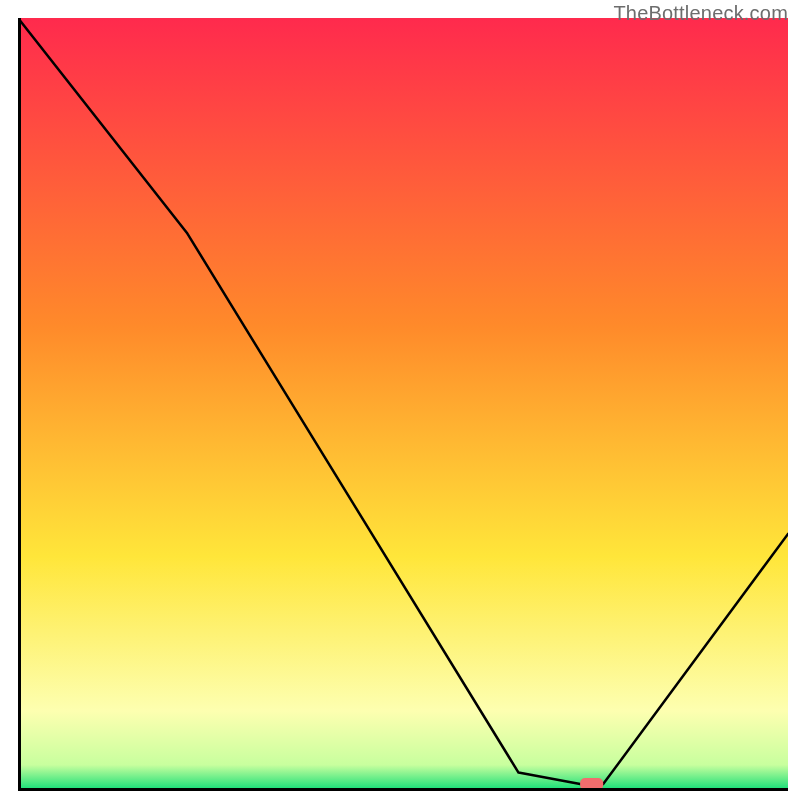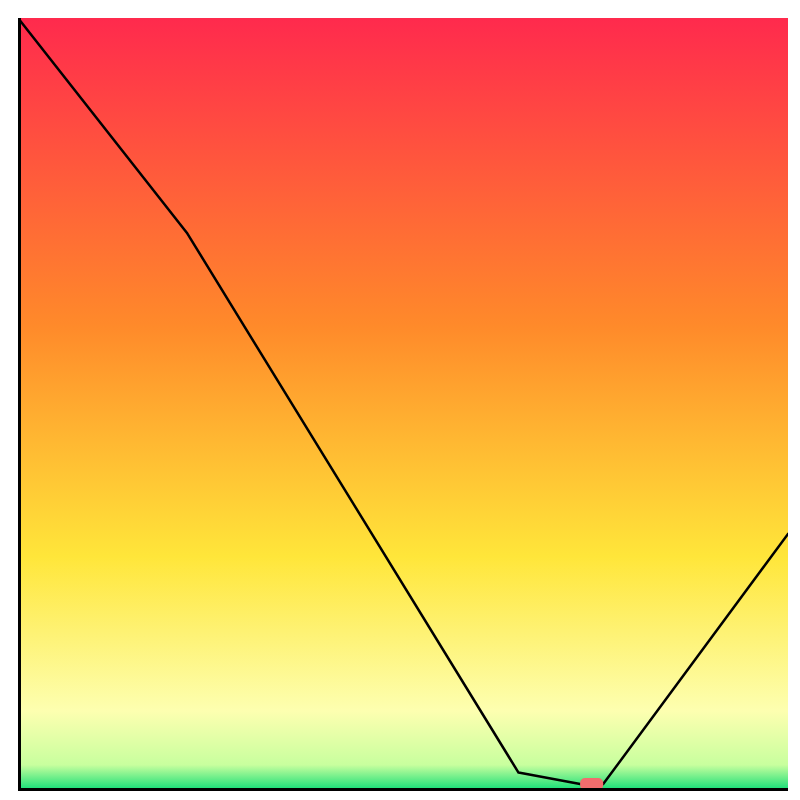--- a/index.html
+++ b/index.html
@@ -80,13 +80,14 @@
     <rect x="0" y="0" width="770" height="770" fill="url(#bg)"></rect>
     <g class="curve">
       <path id="curve-path" d="M0.0 0.0 L169.4 215.6 L500.5 754.6 L562.1 766.1 L585.2 766.1 L770.0 515.9"></path>
     </g>
     <rect id="marker-rect" class="marker" rx="5" ry="5" x="562.1" width="23.1" y="760.1" height="12" fill="#f26d6d"></rect>
   </svg>
 
   <div class="axis-left"></div>
   <div class="axis-bottom"></div>
 
+  <div class="watermark">TheBottleneck.com</div>
 </div>
 
 </body></html>

